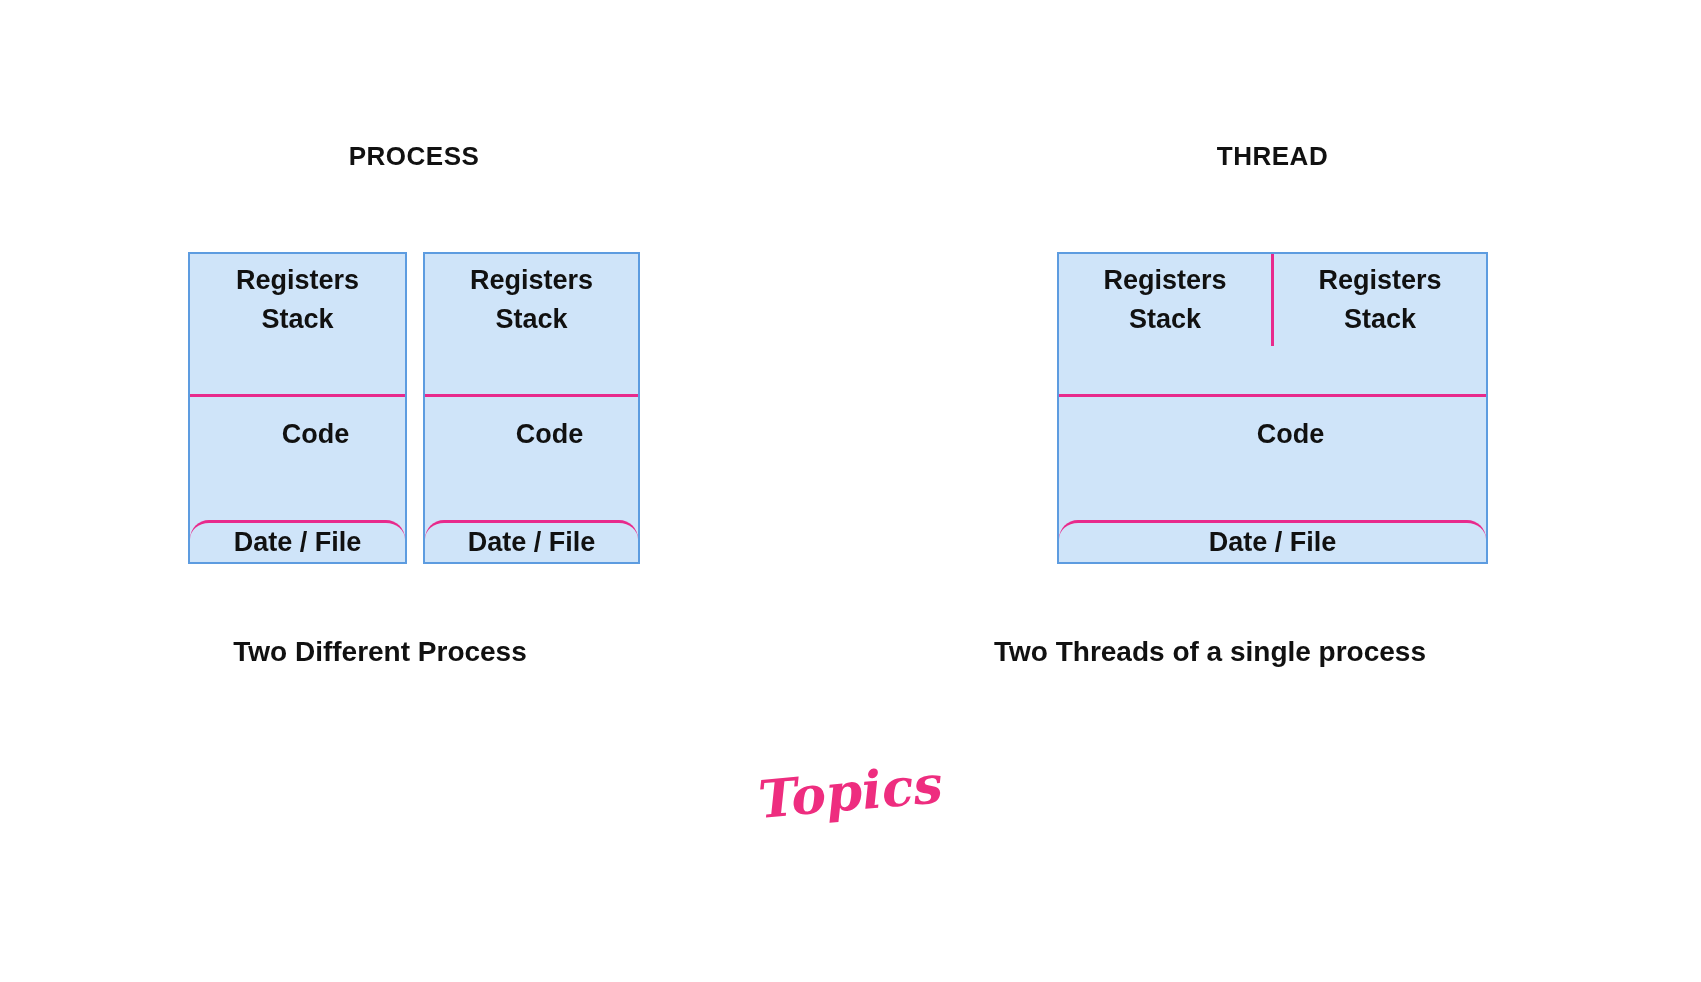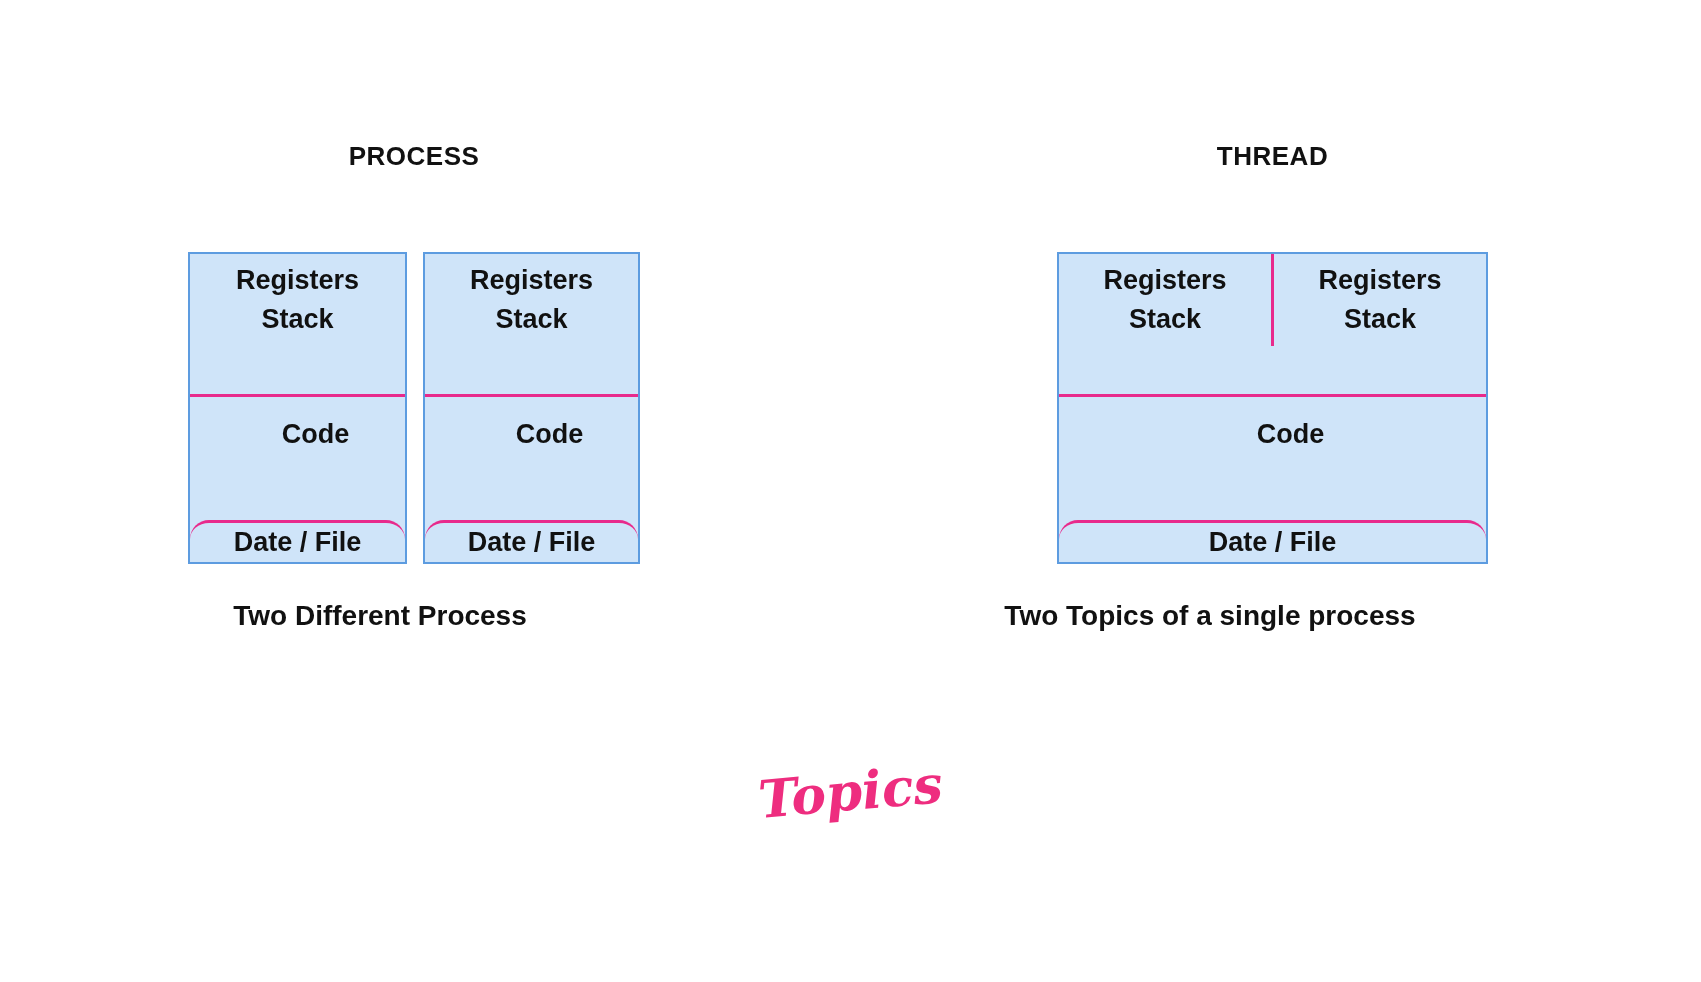--- a/index.html
+++ b/index.html
@@ -71,21 +71,21 @@
     height:100%;
     display:flex;
     align-items:center;
     justify-content:center;
     white-space:pre-line;
   }
   .thread-split .cell-left{border-right:3px solid var(--divider-pink);}
 
   .caption{
     position:absolute;
-    top:600px;
+    top:636px;
     font-size:28px;
     font-weight:bold;
     text-align:center;
     color:var(--text);
   }
   .caption-left{left:130px;width:500px;}
   .caption-right{left:960px;width:500px;}
 
   .logo{
     position:absolute;
@@ -140,19 +140,19 @@
 Stack</div>
       <div class="cell cell-right">Registers
 Stack</div>
     </div>
     <div class="sec sec-code">Code</div>
     <div class="sec sec-data">Date / File</div>
   </div>
 
   <div class="caption caption-left">Two Different Process</div>
 
-  <div class="caption caption-right">Two Topics of a single process</div>
+  <div class="caption caption-right">Two Threads of a single process</div>
 
   <div class="logo">
     <div class="logo-script">Topics</div>
   </div>
 
 </div>
 
 </body></html>

